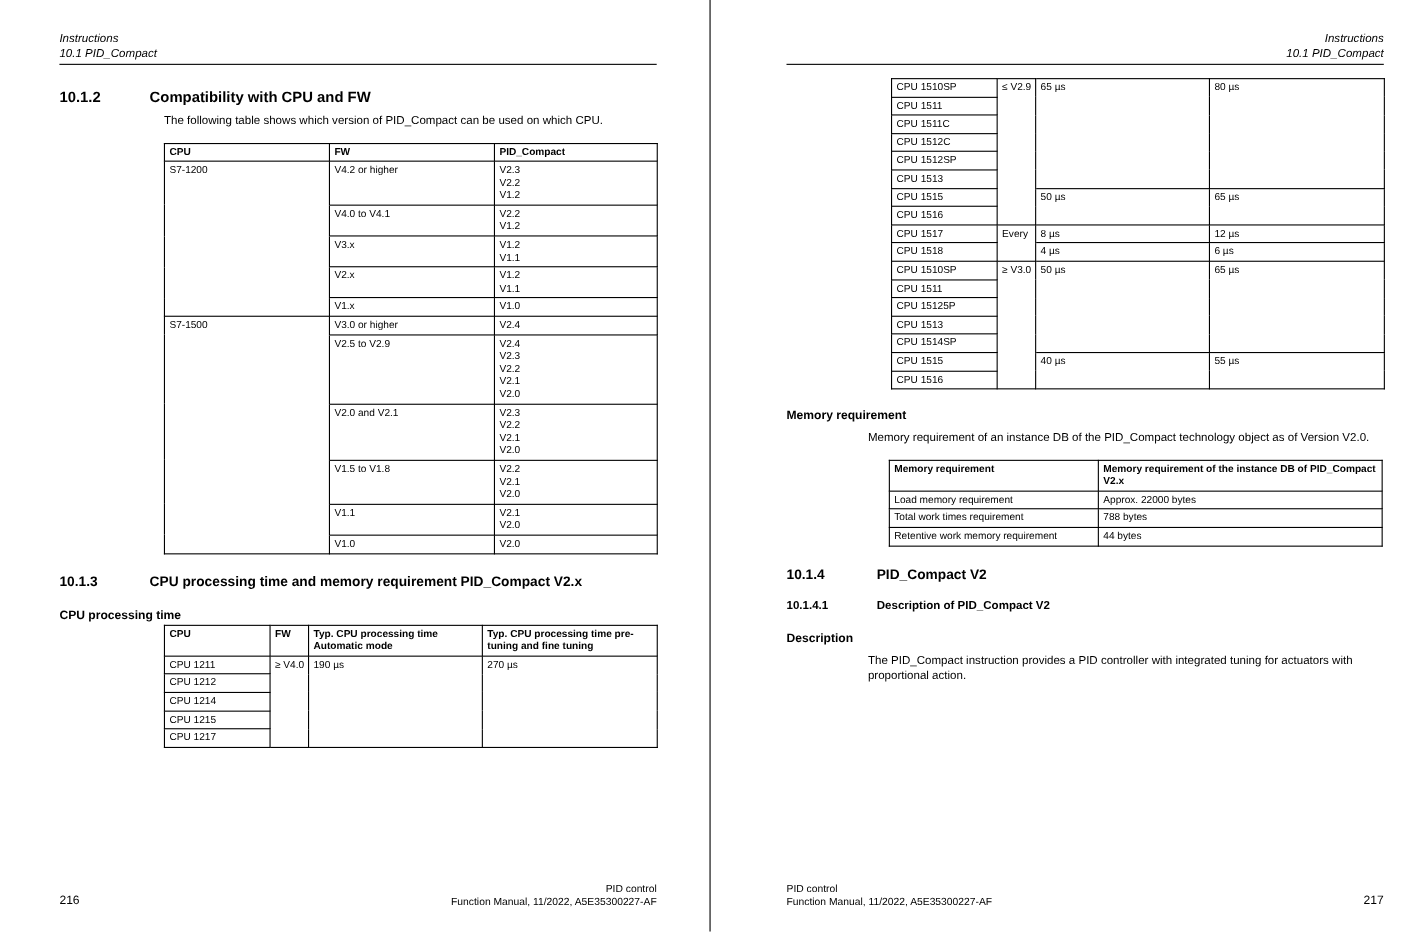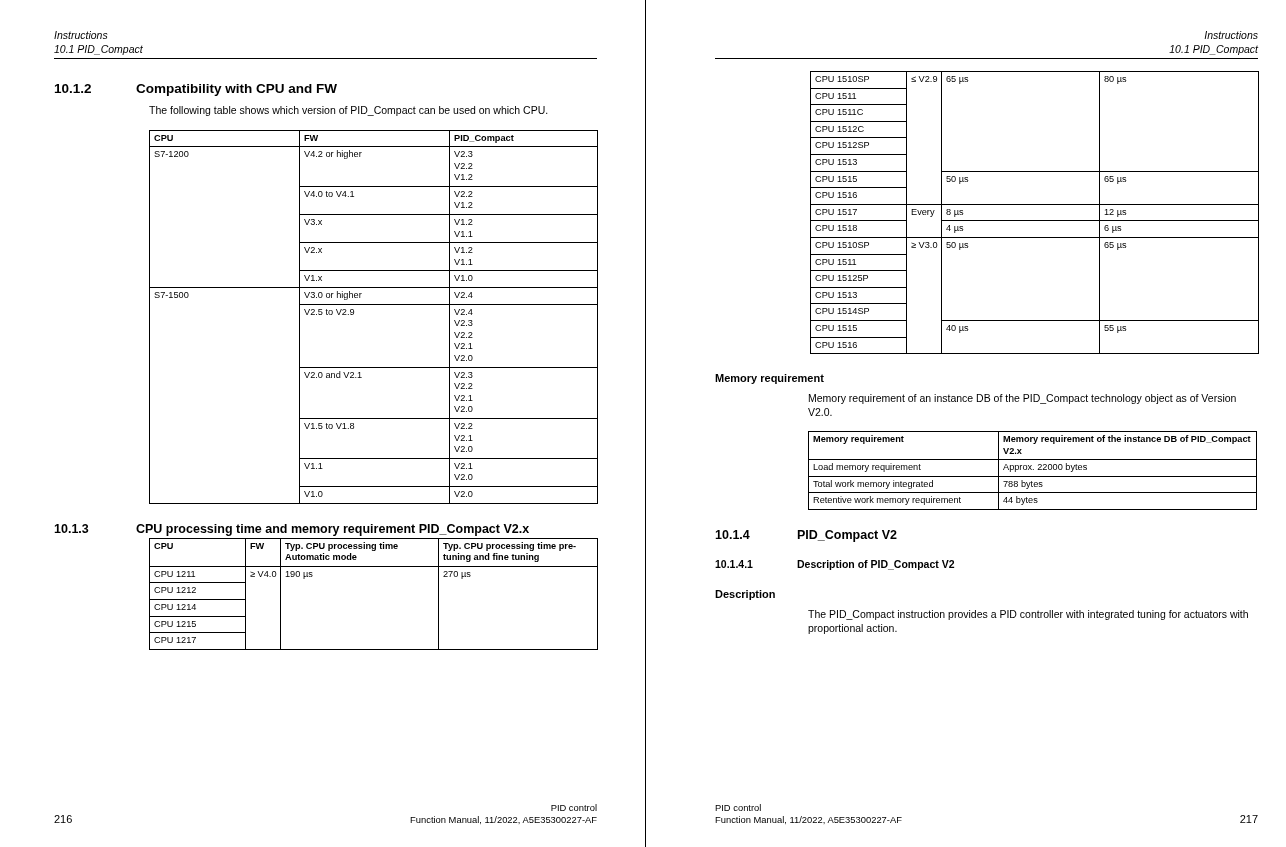--- a/index.html
+++ b/index.html
@@ -78,21 +78,21 @@
 
   .body-text {
     font-size: 10.5px;
     line-height: 13.5px;
     margin-left: 95px;
     margin-top: 8px;
   }
   .body-text-r {
     font-size: 10.5px;
     line-height: 13.5px;
-    margin-left: 93px;
+    margin-left: 74px;
     margin-top: 8px;
   }
 
   
   table {
     border-collapse: collapse;
     font-size: 9.2px;
     table-layout: fixed;
   }
   table td, table th {
@@ -236,20 +236,21 @@
             <td>V2.0</td>
           </tr>
         </tbody>
     </table>
 
     <div class="h3">
       <span class="num">10.1.3</span>
       <span>CPU processing time and memory requirement PID_Compact V2.x</span>
     </div>
 
+    <div class="hb">CPU processing time</div>
 
 
     <table class="tbl-proc">
       <colgroup>
           <col style="width:96px">
           <col style="width:35px">
           <col style="width:158px">
           <col style="width:159px">
         </colgroup>
       <thead>
@@ -440,21 +441,21 @@
           <th>Memory requirement</th>
           <th>Memory requirement of the instance DB of PID_Compact V2.x</th>
         </tr>
       </thead>
       <tbody id="mem-body">
           <tr>
             <td>Load memory requirement</td>
             <td>Approx. 22000 bytes</td>
           </tr>
           <tr>
-            <td>Total work memory integrated</td>
+            <td>Total work times requirement</td>
             <td>788 bytes</td>
           </tr>
           <tr>
             <td>Retentive work memory requirement</td>
             <td>44 bytes</td>
           </tr>
         </tbody>
     </table>
 
     <div class="h3">

